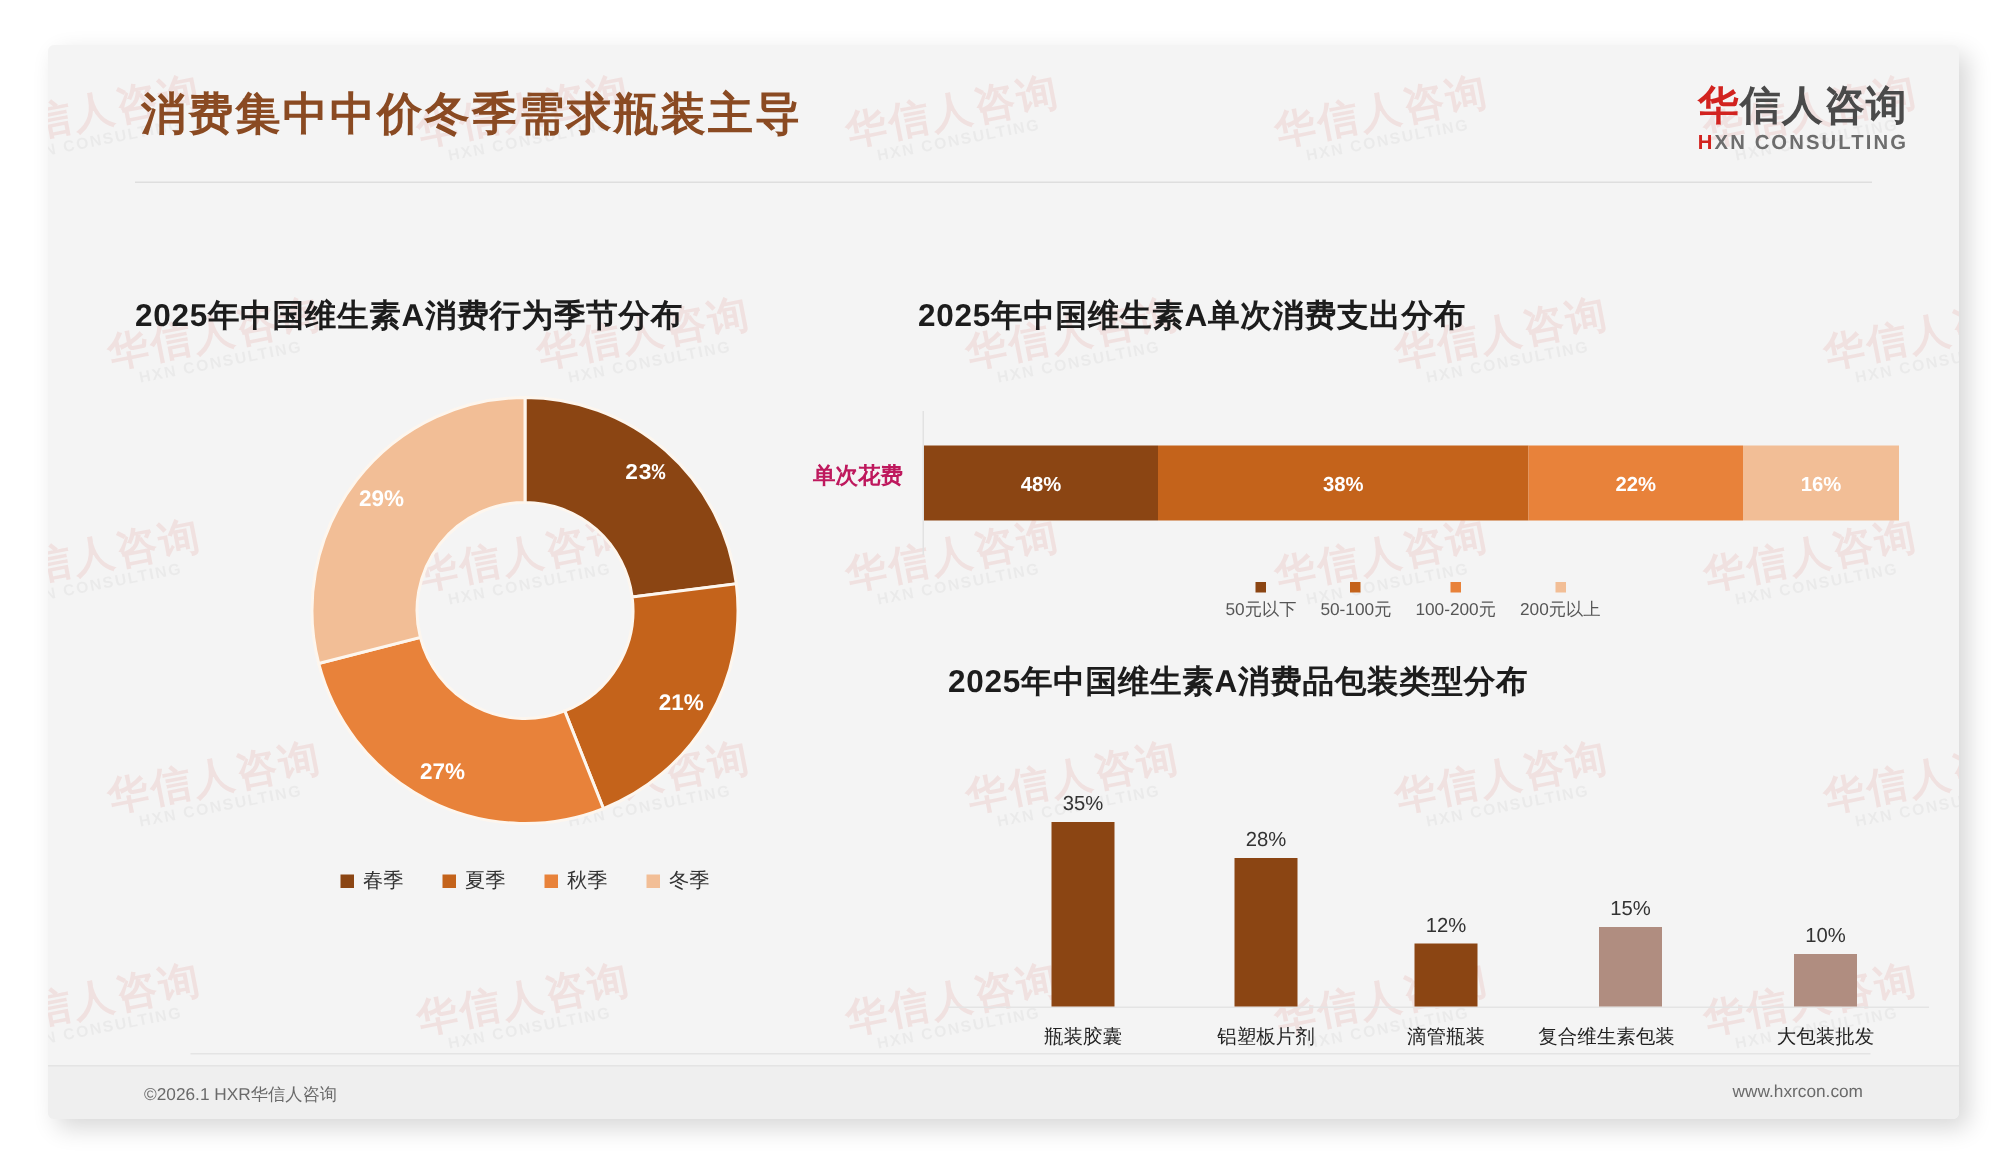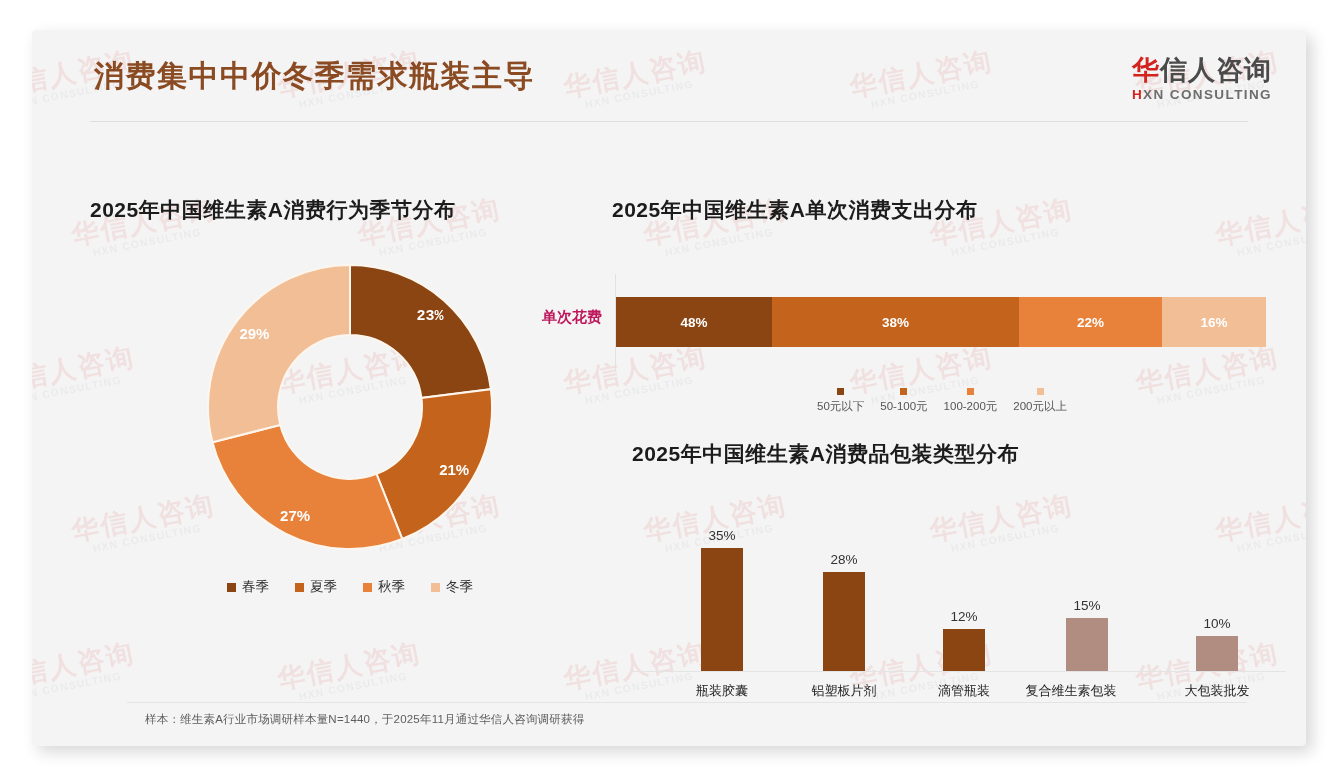--- a/index.html
+++ b/index.html
@@ -325,14 +325,18 @@
         <div class="col-tick" style="left: 90px;">瓶装胶囊</div>
         <div class="col-tick" style="left: 212px;">铝塑板片剂</div>
         <div class="col-tick" style="left: 332px;">滴管瓶装</div>
         <div class="col-tick" style="left: 439px;">复合维生素包装</div>
         <div class="col-tick" style="left: 585px;">大包装批发</div>
       </div>
   </div>
 
   <div class="note-rule"></div>
   <div class="note">样本：维生素A行业市场调研样本量N=1440，于2025年11月通过华信人咨询调研获得</div>
+  <div class="footbar">
+    <div class="foot-left">©2026.1 HXR华信人咨询</div>
+    <div class="foot-right">www.hxrcon.com</div>
+  </div>
 
 </div>
 
 </body></html>

